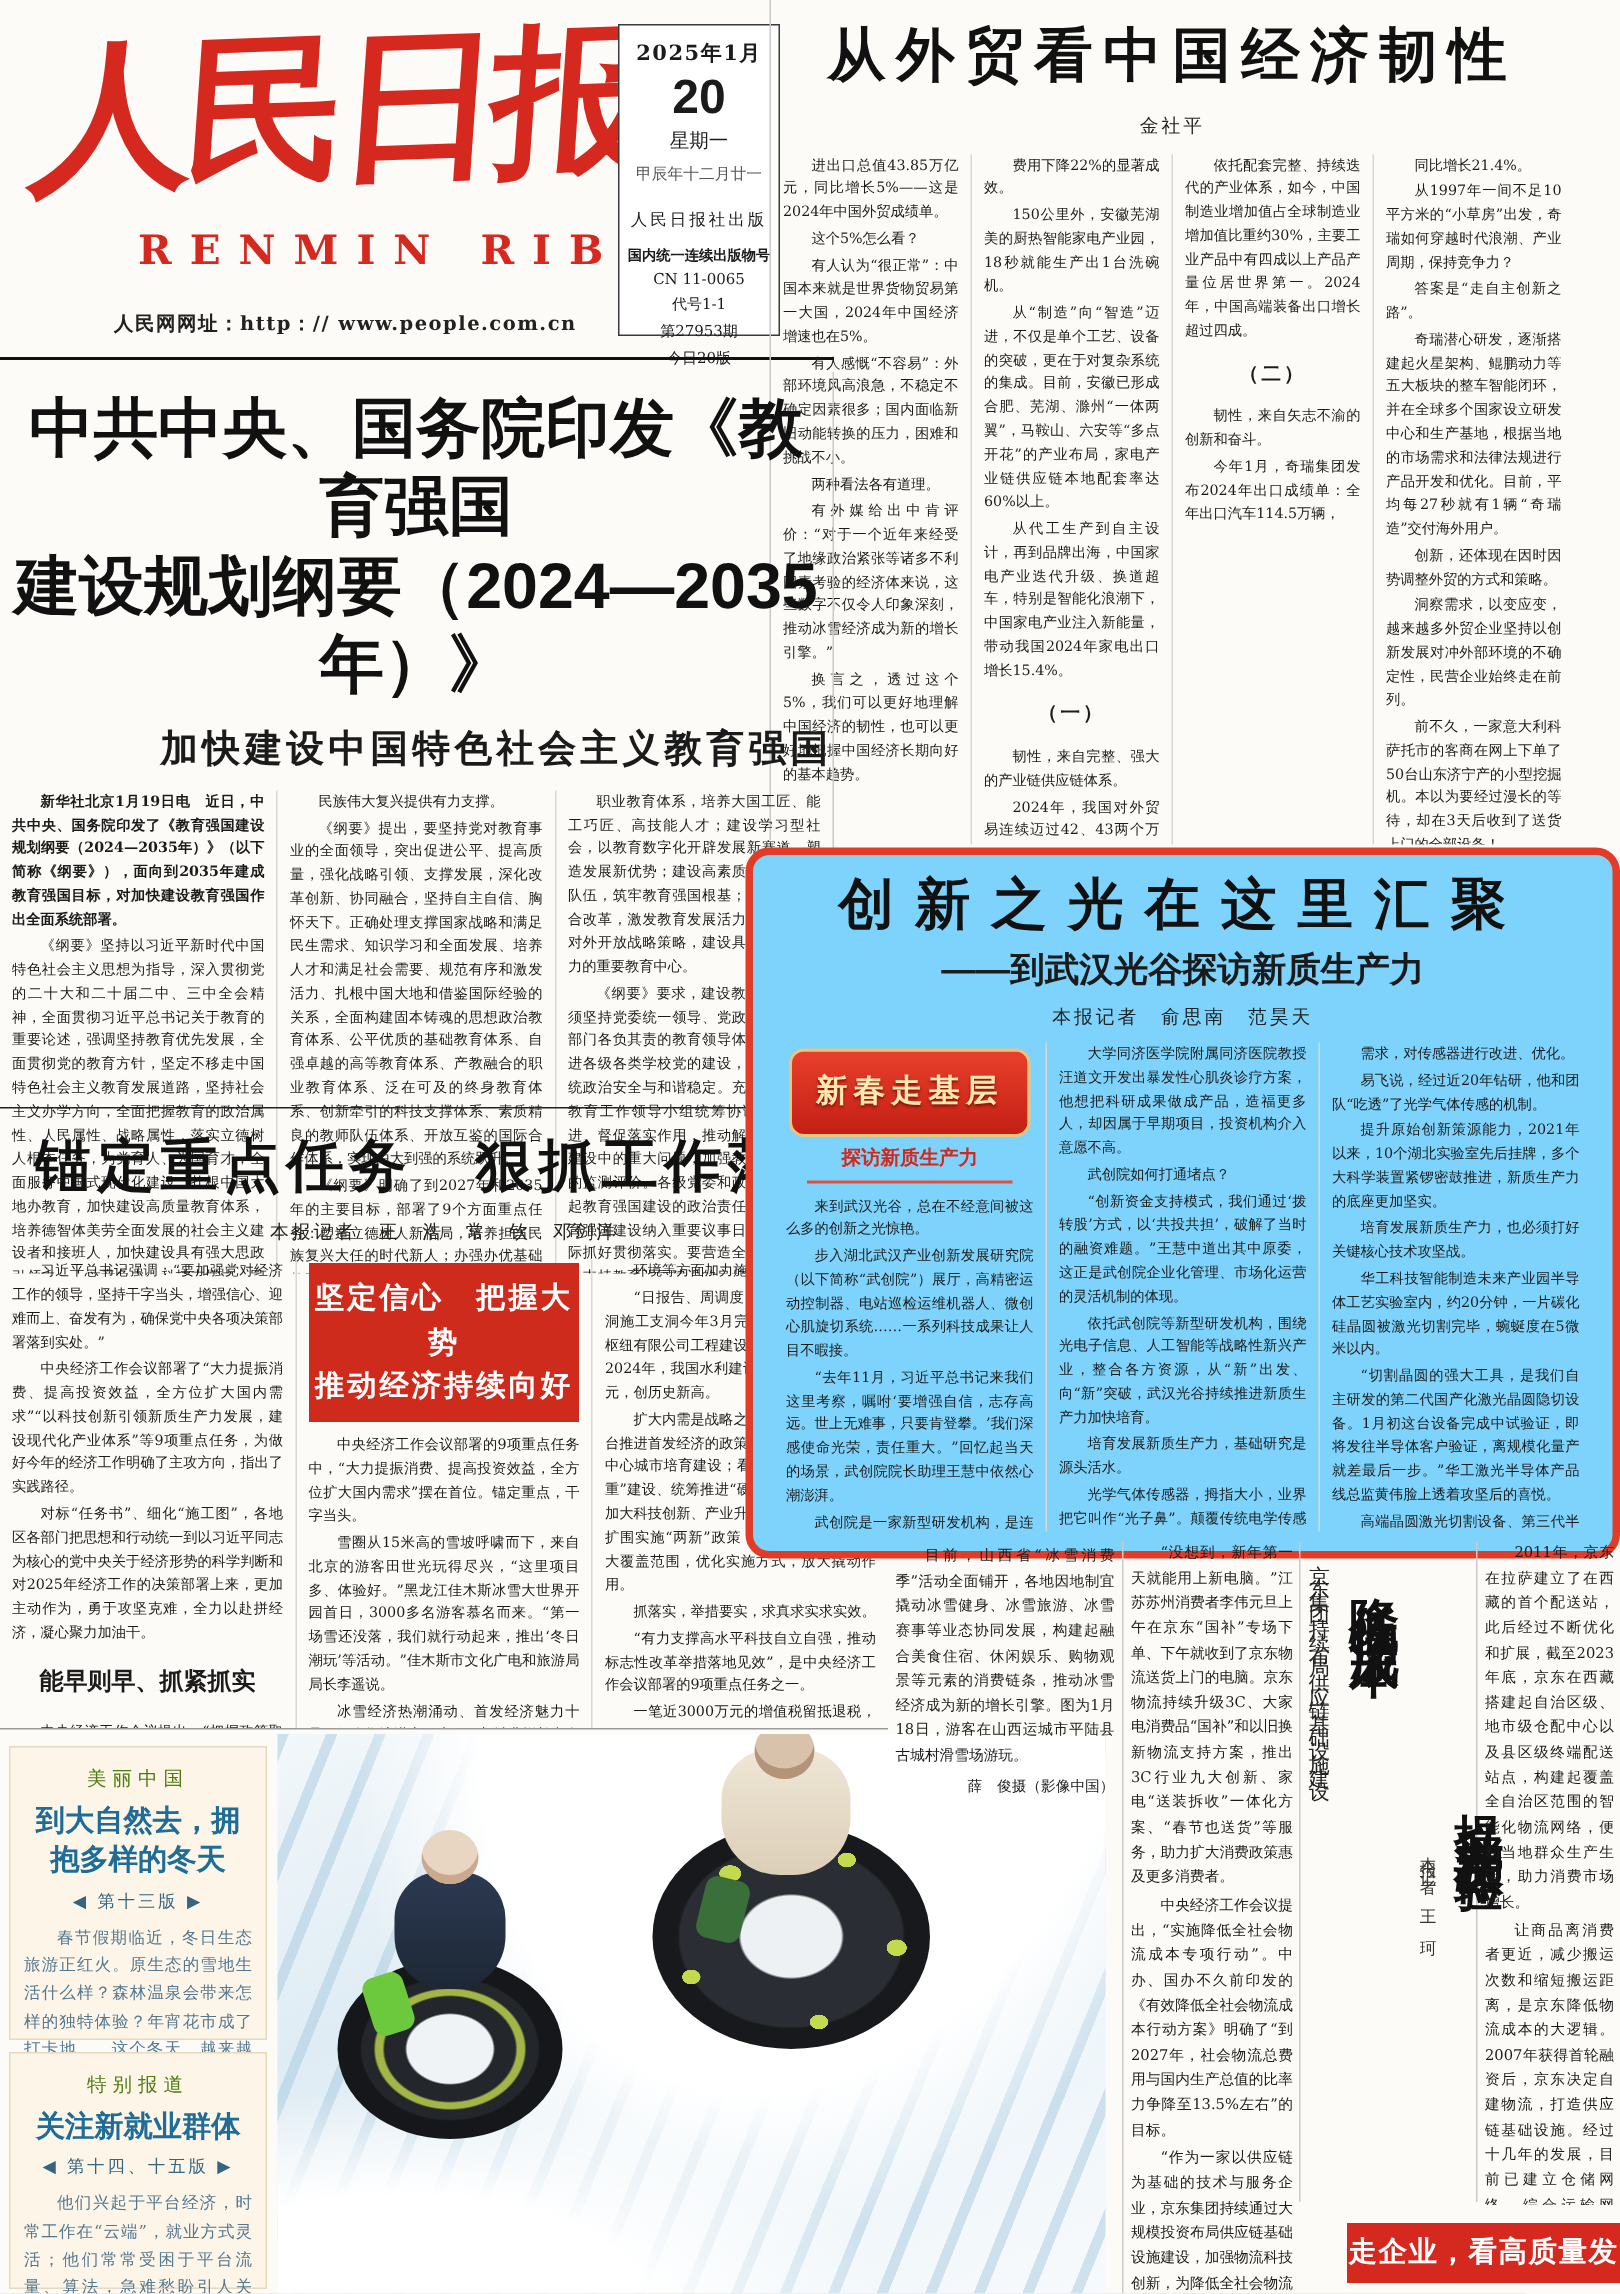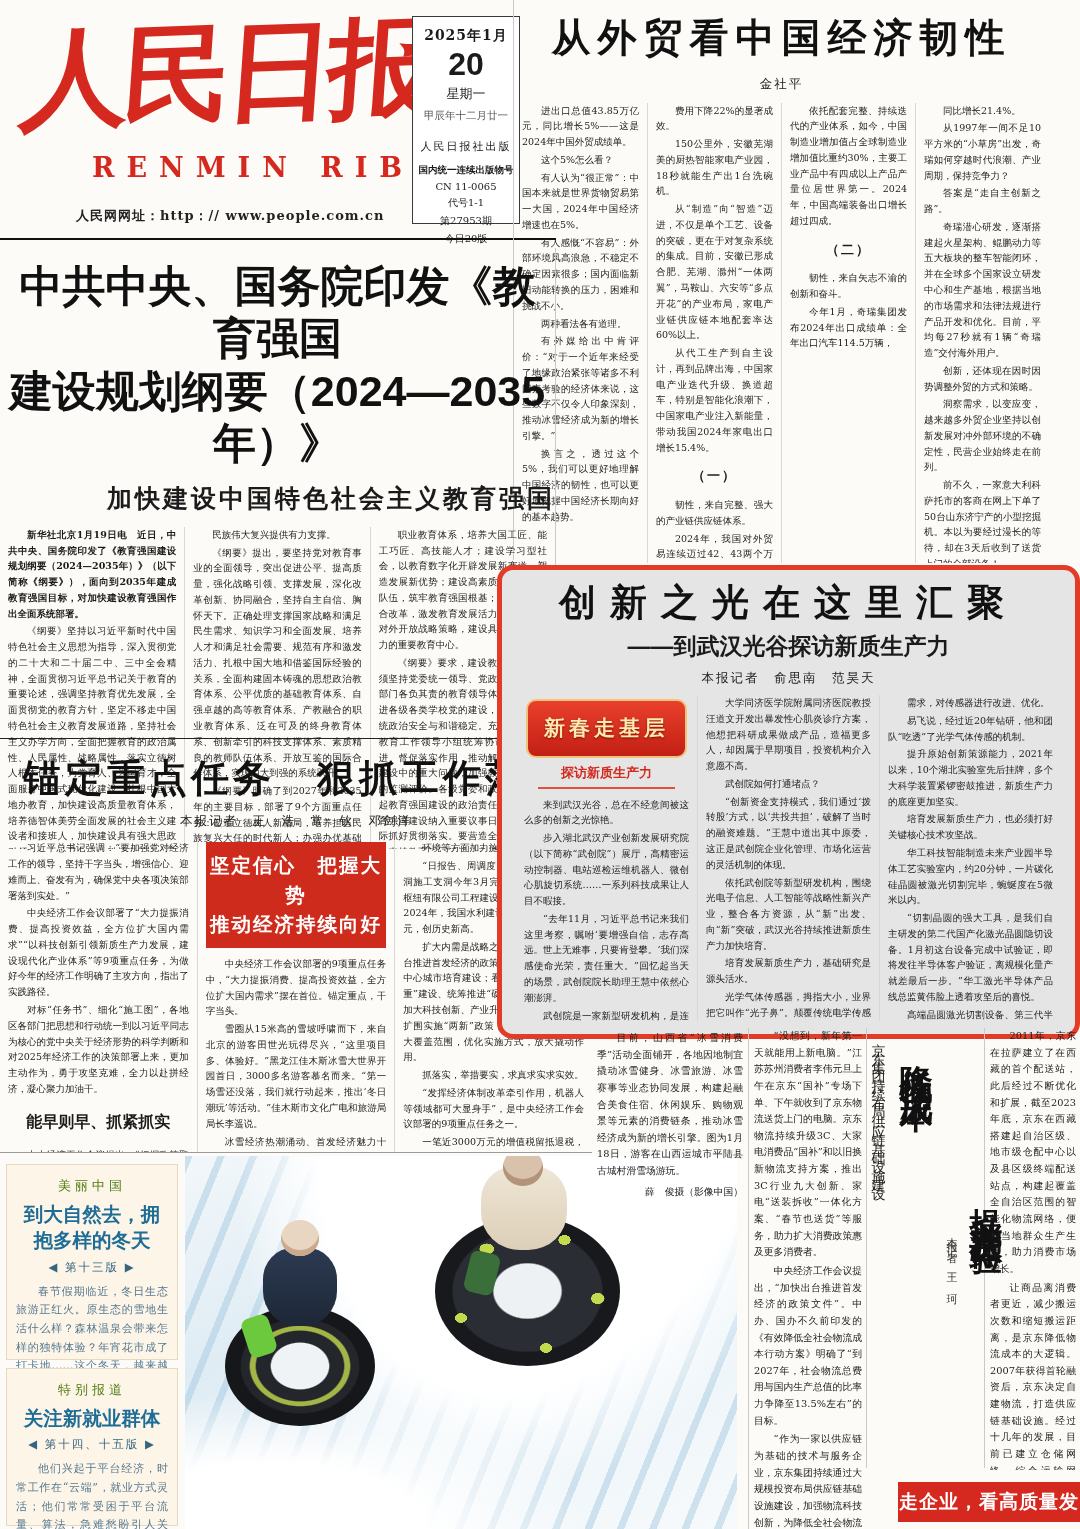--- a/index.html
+++ b/index.html
@@ -33,21 +33,21 @@
   p.mark{text-indent:0;text-align:center;font-weight:700;font-size:13px;margin:10px 0;letter-spacing:2px;}
   p.subhead-lg{text-indent:0;text-align:center;font-family:"Liberation Sans",sans-serif;font-weight:900;
             font-size:16px;margin:12px 0;}
   p.bold{font-weight:700;}
   p.credit{text-align:right;text-indent:0;margin-top:4px;}
   
   .red-banner{background:#ce2b1d;color:#fff;text-align:center;padding:9px 2px;margin:2px 0 8px 0;
               font-family:"Liberation Sans",sans-serif;font-weight:900;font-size:19.5px;
               letter-spacing:2px;line-height:1.5;}
   
-  .innov{border:5px solid #e23c28;border-radius:16px;background:#e5e5e5;box-sizing:border-box;
+  .innov{border:5px solid #e23c28;border-radius:16px;background:#7dd3fc;box-sizing:border-box;
          padding:10px 14px;}
   .innov-h1{font-size:37px;letter-spacing:14px;}
   .innov-h2{font-size:23px;font-weight:900;text-align:center;font-family:"Liberation Sans",sans-serif;margin-top:6px;}
   .badge{background:linear-gradient(180deg,#e8402c,#c31f14);border:2px solid #f0c27a;border-radius:10px;
          color:#ffe9ae;font-family:"Liberation Sans",sans-serif;font-weight:900;font-size:21px;
          letter-spacing:4px;text-align:center;padding:10px 2px;margin:4px 2px 4px 2px;
          text-shadow:0 1px 2px #7e0f08;}
   .badge-sub{color:#d3281c;font-weight:700;font-size:13px;text-align:center;text-indent:0;
              border-bottom:2px solid #e0503c;padding-bottom:3px;margin:0 14px 8px 14px;}
   
@@ -183,21 +183,21 @@
             <p>中央经济工作会议部署的9项重点任务中，“大力提振消费、提高投资效益，全方位扩大国内需求”摆在首位。锚定重点，干字当头。</p>
             <p>雪圈从15米高的雪坡呼啸而下，来自北京的游客田世光玩得尽兴，“这里项目多、体验好。”黑龙江佳木斯冰雪大世界开园首日，3000多名游客慕名而来。“第一场雪还没落，我们就行动起来，推出‘冬日潮玩’等活动。”佳木斯市文化广电和旅游局局长李遥说。</p>
             <p>冰雪经济热潮涌动、首发经济魅力十足、银发经济潜力巨大……新消费增长点在生长，新消费场景在拓展，新消费动能在释放。</p>
           </div>
       </div>
       <div class="col">
           <p>环境等方面加力施策。</p>
           <p>“日报告、周调度、月推进，预计导流洞施工支洞今年3月完成。”黄河古贤水利枢纽有限公司工程建设部负责人李振国说。2024年，我国水利建设完成投资1.35万亿元，创历史新高。</p>
           <p>扩大内需是战略之举。看消费，加快出台推进首发经济的政策文件，深化国际消费中心城市培育建设；看投资，加快推动“两重”建设、统筹推进“硬投资”和“软建设”，加大科技创新、产业升级等领域投资；加力扩围实施“两新”政策，增加资金规模，扩大覆盖范围，优化实施方式，放大撬动作用。</p>
           <p>抓落实，举措要实，求真求实求实效。</p>
-          <p>“发挥经济体制改革牵引作用，机器人等领域都可大显身手”，是中央经济工作会议部署的9项重点任务之一。</p>
+          <p>“有力支撑高水平科技自立自强，推动标志性改革举措落地见效”，是中央经济工作会议部署的9项重点任务之一。</p>
           <p>一笔近3000万元的增值税留抵退税，解了燃眉之急，“资金用于重点智能化技术改造项目，生产能力更强，今年销售业绩预计看涨。”浙江泉创制药有限公司财务负责人深眼映展望。</p>
         </div>
     </div>
   </div>
 
   <div class="abs innov" style="left:497px;top:565px;width:583px;height:474px;">
     <div class="headline innov-h1">创新之光在这里汇聚</div>
     <div class="innov-h2">——到武汉光谷探访新质生产力</div>
     <div class="byline" style="margin-top:8px;">本报记者　俞思南　范昊天</div>
     <div class="cols" style="height:326px;margin-top:8px;">
@@ -273,21 +273,21 @@
     <p>目前，山西省“冰雪消费季”活动全面铺开，各地因地制宜撬动冰雪健身、冰雪旅游、冰雪赛事等业态协同发展，构建起融合美食住宿、休闲娱乐、购物观景等元素的消费链条，推动冰雪经济成为新的增长引擎。图为1月18日，游客在山西运城市平陆县古城村滑雪场游玩。</p>
     <p class="credit">薛　俊摄（影像中国）</p>
   </div>
 
   <div class="abs vr" style="left:748px;top:1028px;height:501px;"></div>
   <div class="abs vr" style="left:866px;top:1028px;height:440px;"></div>
   <div class="abs vr" style="left:984px;top:1028px;height:440px;"></div>
 
   <div class="abs jd-col col" style="left:754px;top:1028px;width:108px;height:501px;">
       <p>“没想到，新年第一天就能用上新电脑。”江苏苏州消费者李伟元旦上午在京东“国补”专场下单、下午就收到了京东物流送货上门的电脑。京东物流持续升级3C、大家电消费品“国补”和以旧换新物流支持方案，推出3C行业九大创新、家电“送装拆收”一体化方案、“春节也送货”等服务，助力扩大消费政策惠及更多消费者。</p>
-      <p>中央经济工作会议提出，“加快出台推进首发经济的政策文件”。中办、国办不久前印发的《有效降低全社会物流成本行动方案》明确了“到2027年，社会物流总费用与国内生产总值的比率力争降至13.5%左右”的目标。</p>
+      <p>中央经济工作会议提出，“实施降低全社会物流成本专项行动”。中办、国办不久前印发的《有效降低全社会物流成本行动方案》明确了“到2027年，社会物流总费用与国内生产总值的比率力争降至13.5%左右”的目标。</p>
       <p>“作为一家以供应链为基础的技术与服务企业，京东集团持续通过大规模投资布局供应链基础设施建设，加强物流科技创新，为降低全社会物流成本贡献力量。”京东集团相关负责人说。</p>
     </div>
 
   <div class="abs" style="left:870px;top:1032px;width:112px;height:440px;display:flex;gap:5px;">
     <div class="vtx jd-kicker" style="height:430px;">京东集团持续布局供应链基础设施建设</div>
     <div class="vtx jd-title" style="height:260px;margin-top:6px;">降低物流成本</div>
     <div class="vtx jd-byline" style="height:130px;margin-top:196px;">本报记者　王　珂</div>
     <div class="vtx jd-title" style="height:260px;margin-top:150px;">提升消费体验</div>
   </div>
 

